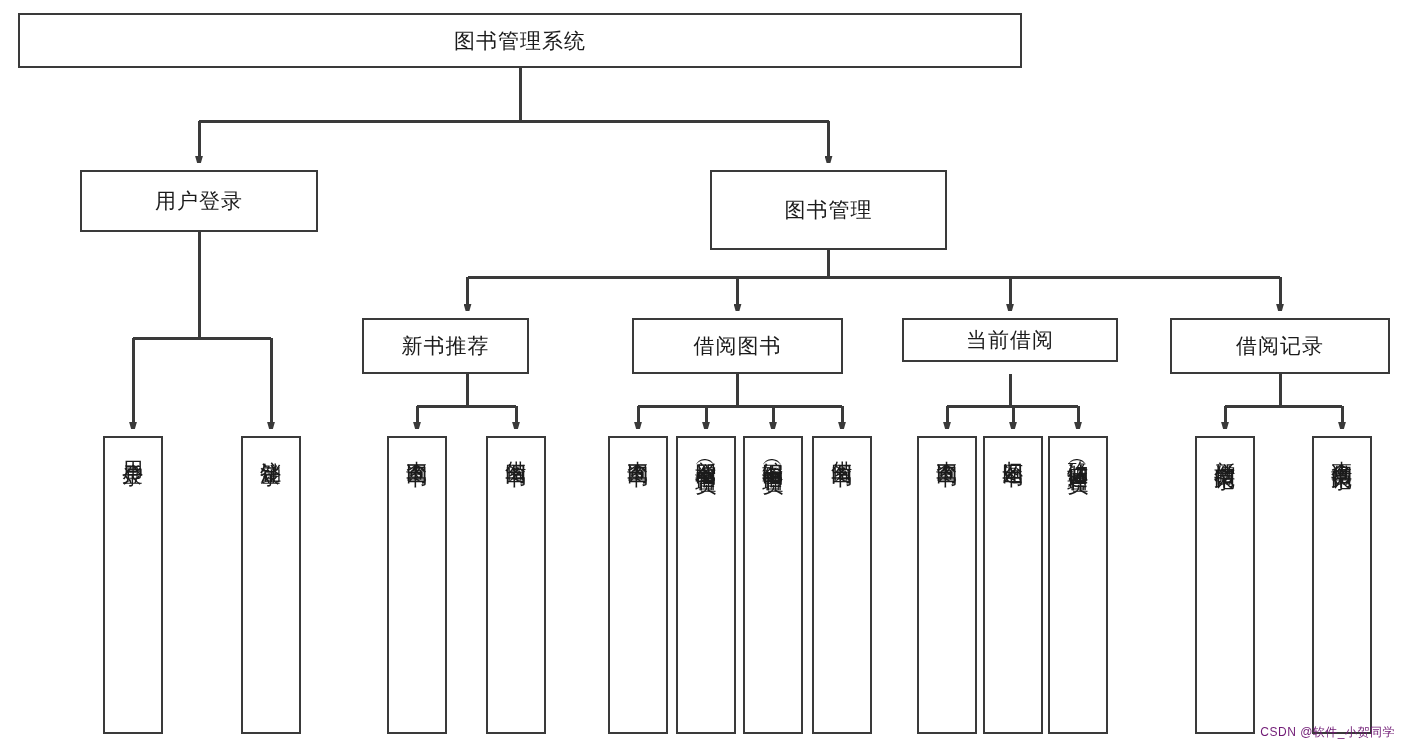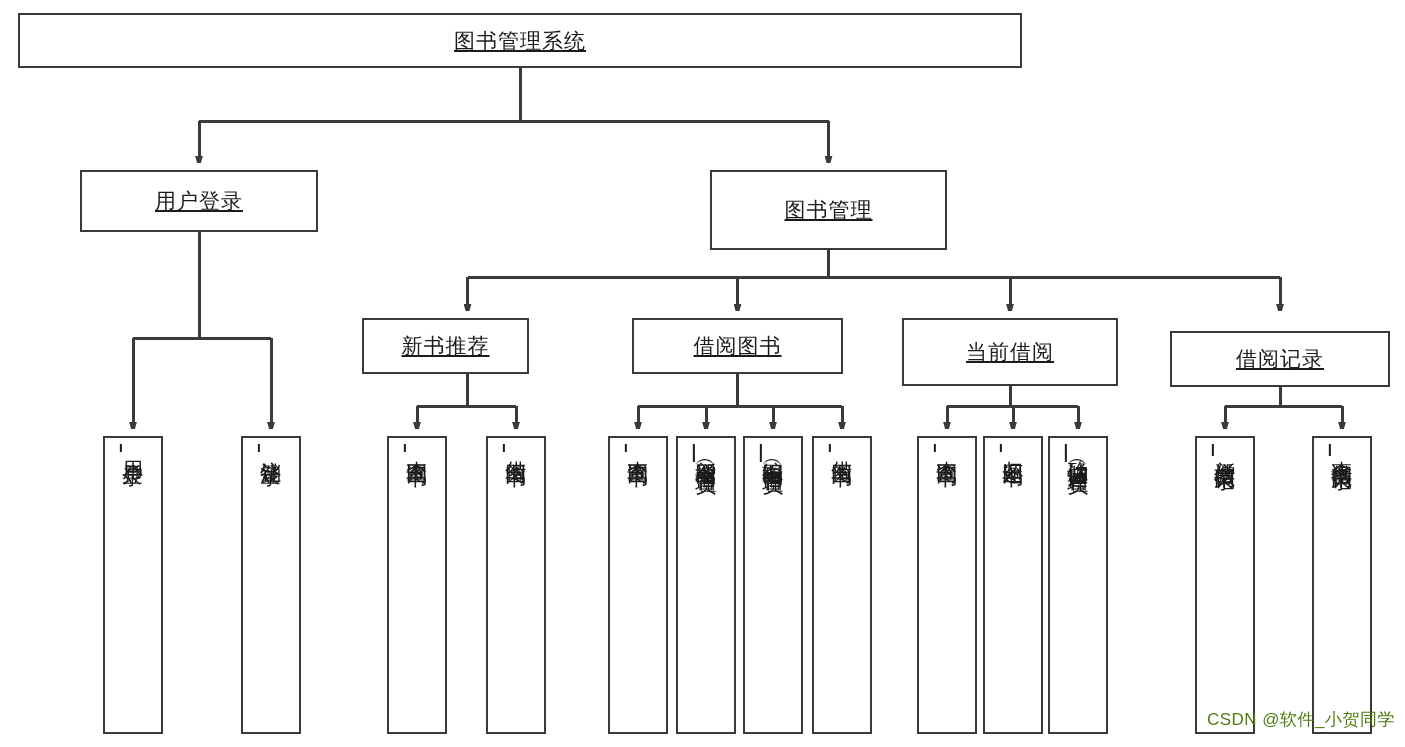--- a/index.html
+++ b/index.html
@@ -30,21 +30,20 @@
   }
   .node {
     position: absolute;
     box-sizing: border-box;
     background: #ffffff;
     border: 2.5px solid #3a3a3a;
     display: flex;
     align-items: center;
     justify-content: center;
     color: #1b1b1b;
-    text-decoration: underline;
   }
   .node.horizontal .node-label {
     font-size: 21px;
     letter-spacing: 1px;
     line-height: 1.2;
     white-space: nowrap;
   }
   .node.vertical {
     align-items: flex-start;
     justify-content: center;
@@ -57,23 +56,23 @@
     line-height: 1.32;
     letter-spacing: 2px;
     white-space: nowrap;
   }
   .node-label {
     display: block;
   }
   #watermark {
     position: absolute;
     right: 10px;
-    bottom: 16px;
-    font-size: 17px;
-    color: #4d7c0f;
+    bottom: 6px;
+    font-size: 12px;
+    color: #701a75;
     letter-spacing: 0.5px;
     white-space: nowrap;
     user-select: none;
   }
 </style>
 </head>
 <body>
 
 <div id="diagram-root">
 
@@ -127,24 +126,24 @@
       </div>
       <div class="node horizontal" style="left: 710px; top: 170px; width: 237px; height: 80px; border-color: rgb(58, 58, 58); background: rgb(255, 255, 255); color: rgb(27, 27, 27);">
         <span class="node-label">图书管理</span>
       </div>
       <div class="node horizontal" style="left: 362px; top: 318px; width: 167px; height: 56px; border-color: rgb(58, 58, 58); background: rgb(255, 255, 255); color: rgb(27, 27, 27);">
         <span class="node-label">新书推荐</span>
       </div>
       <div class="node horizontal" style="left: 632px; top: 318px; width: 211px; height: 56px; border-color: rgb(58, 58, 58); background: rgb(255, 255, 255); color: rgb(27, 27, 27);">
         <span class="node-label">借阅图书</span>
       </div>
-      <div class="node horizontal" style="left: 902px; top: 318px; width: 216px; height: 68px; border-color: rgb(58, 58, 58); background: rgb(255, 255, 255); color: rgb(27, 27, 27);">
+      <div class="node horizontal" style="left: 902px; top: 318px; width: 216px; height: 44px; border-color: rgb(58, 58, 58); background: rgb(255, 255, 255); color: rgb(27, 27, 27);">
         <span class="node-label">当前借阅</span>
       </div>
-      <div class="node horizontal" style="left: 1170px; top: 318px; width: 220px; height: 56px; border-color: rgb(58, 58, 58); background: rgb(255, 255, 255); color: rgb(27, 27, 27); margin-top: 13px;">
+      <div class="node horizontal" style="left: 1170px; top: 318px; width: 220px; height: 56px; border-color: rgb(58, 58, 58); background: rgb(255, 255, 255); color: rgb(27, 27, 27);">
         <span class="node-label">借阅记录</span>
       </div>
       <div class="node vertical" style="left: 103px; top: 436px; width: 60px; height: 298px; border-color: rgb(58, 58, 58); background: rgb(255, 255, 255); color: rgb(27, 27, 27);">
         <span class="node-label">用户登录</span>
       </div>
       <div class="node vertical" style="left: 241px; top: 436px; width: 60px; height: 298px; border-color: rgb(58, 58, 58); background: rgb(255, 255, 255); color: rgb(27, 27, 27);">
         <span class="node-label">注销登录</span>
       </div>
       <div class="node vertical" style="left: 387px; top: 436px; width: 60px; height: 298px; border-color: rgb(58, 58, 58); background: rgb(255, 255, 255); color: rgb(27, 27, 27);">
         <span class="node-label">查询图书</span>

